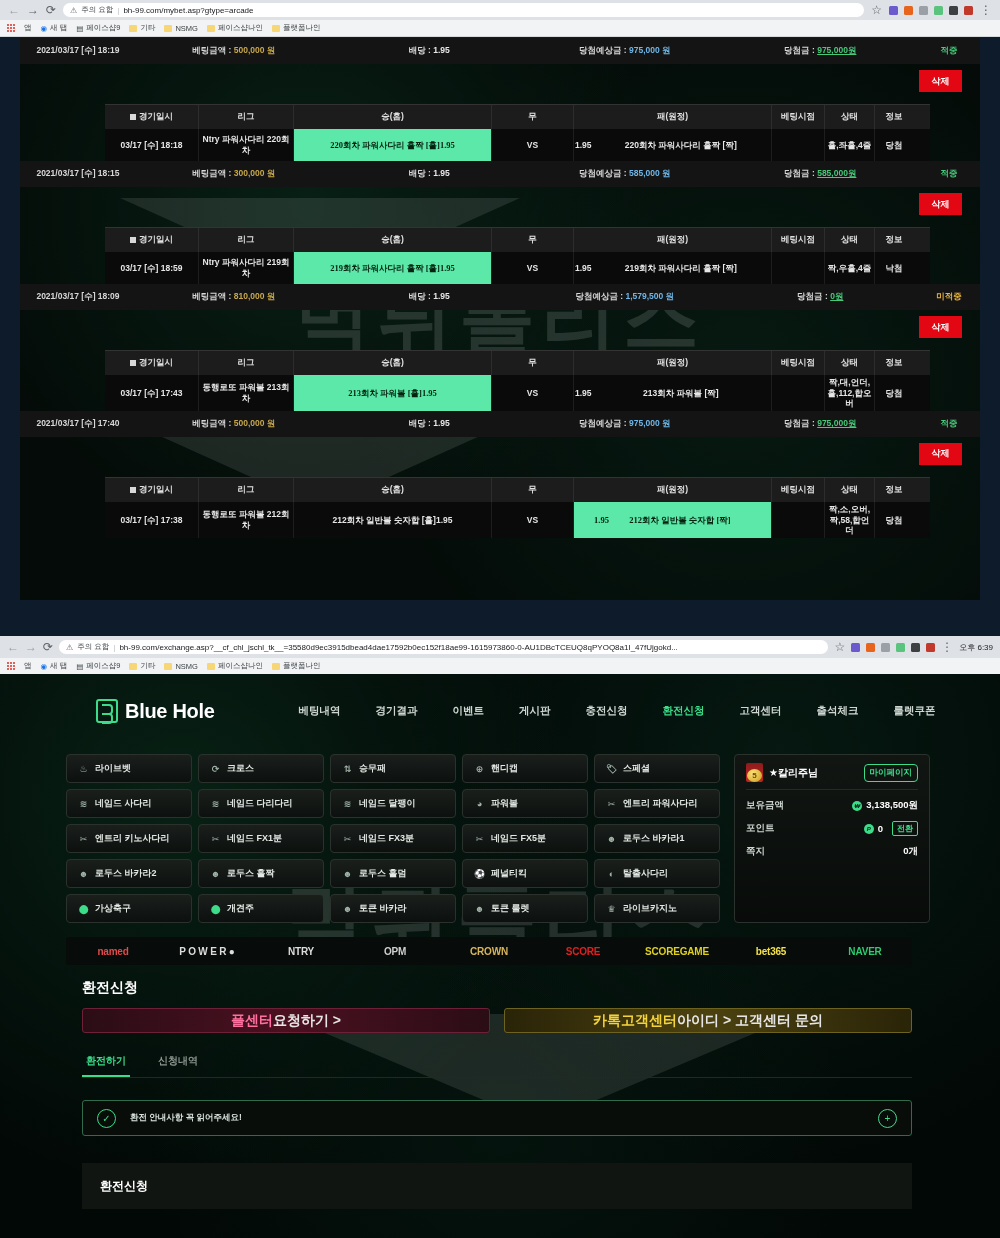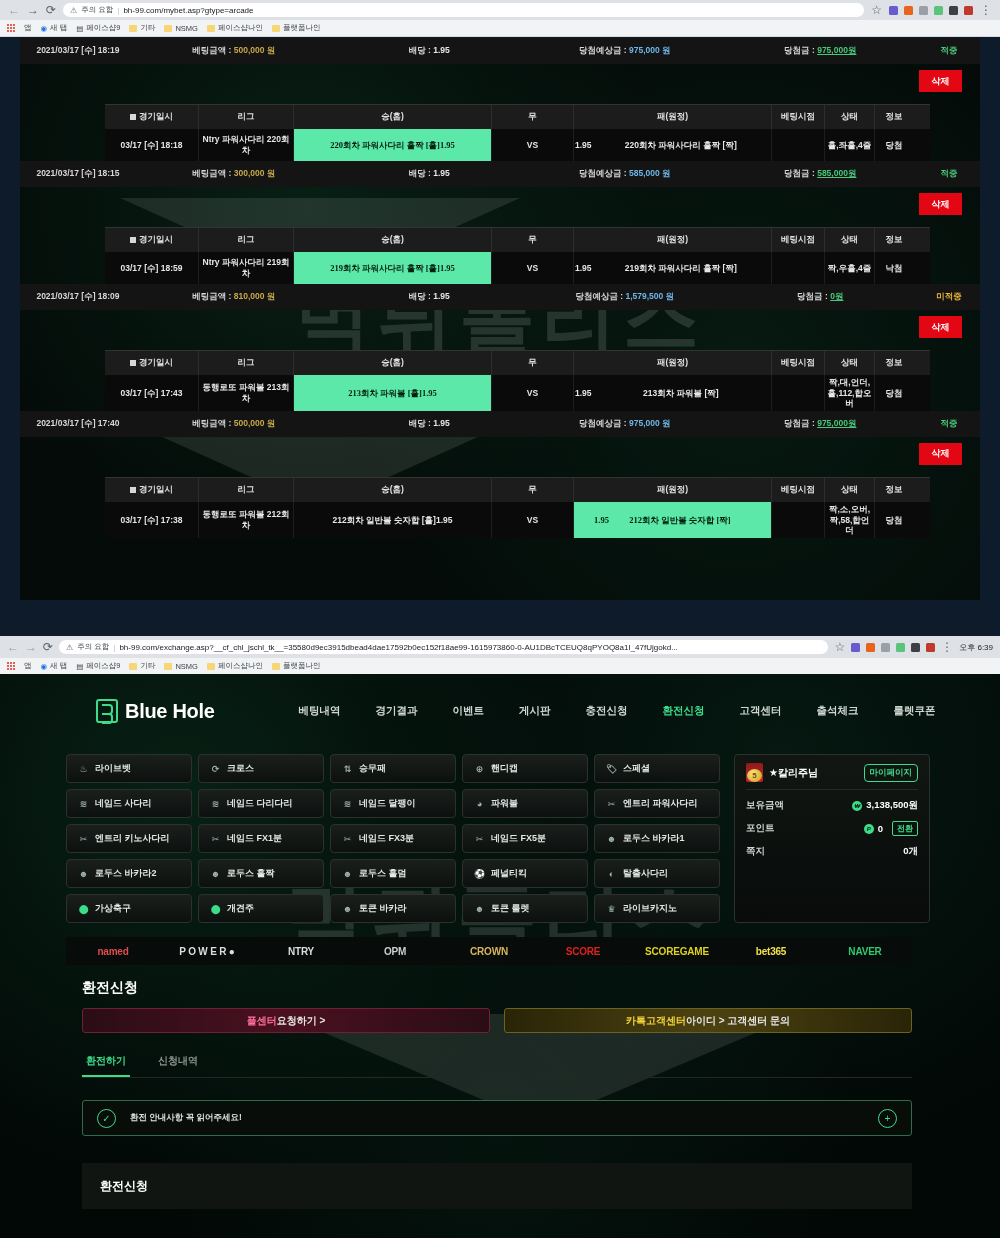--- a/index.html
+++ b/index.html
@@ -233,21 +233,21 @@
     flex:1; text-align:center; font-size:10px; font-weight:bold; letter-spacing:-0.2px; white-space:nowrap;
   }
 
   .sec-wrap { position:relative; z-index:3; margin:14px 0 0 82px; width:830px; }
   .sec-title { font-size:14px; font-weight:bold; color:#fff; }
 
   .cta-row { display:flex; gap:14px; margin-top:11px; }
   .cta {
     flex:1; height:25px; border-radius:3px;
     display:flex; align-items:center; justify-content:center;
-    font-size:10px; font-weight:bold; cursor:pointer; white-space:nowrap;
+    font-size:14px; font-weight:bold; cursor:pointer; white-space:nowrap;
   }
   .cta.pink {
     background:linear-gradient(90deg,#2b0d16,#4a1020,#2b0d16);
     border:1px solid #6d2038; color:#e6e6e6;
   }
   .cta.pink b { color:#ff6fa0; }
   .cta.gold {
     background:linear-gradient(90deg,#2a2408,#4c4210,#2a2408);
     border:1px solid #6e6220; color:#e6e6e6;
   }

